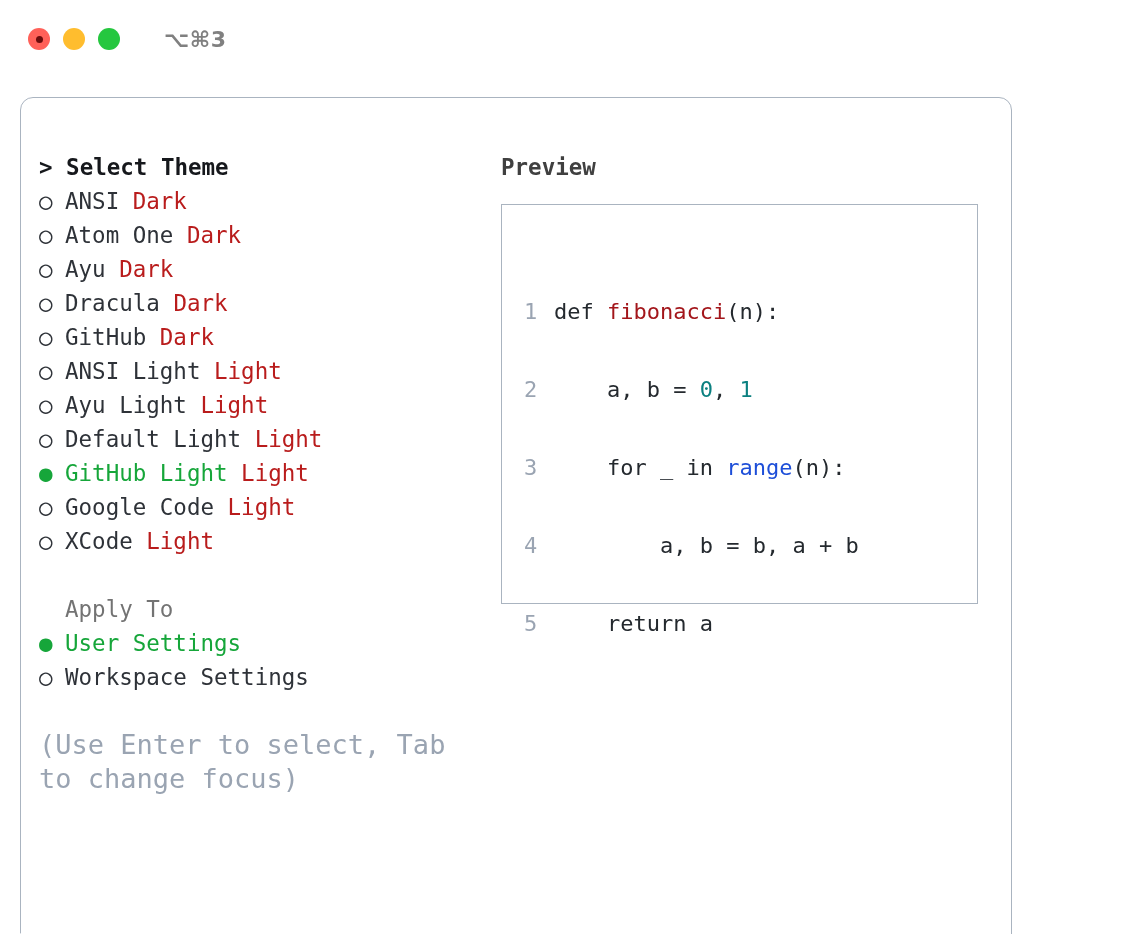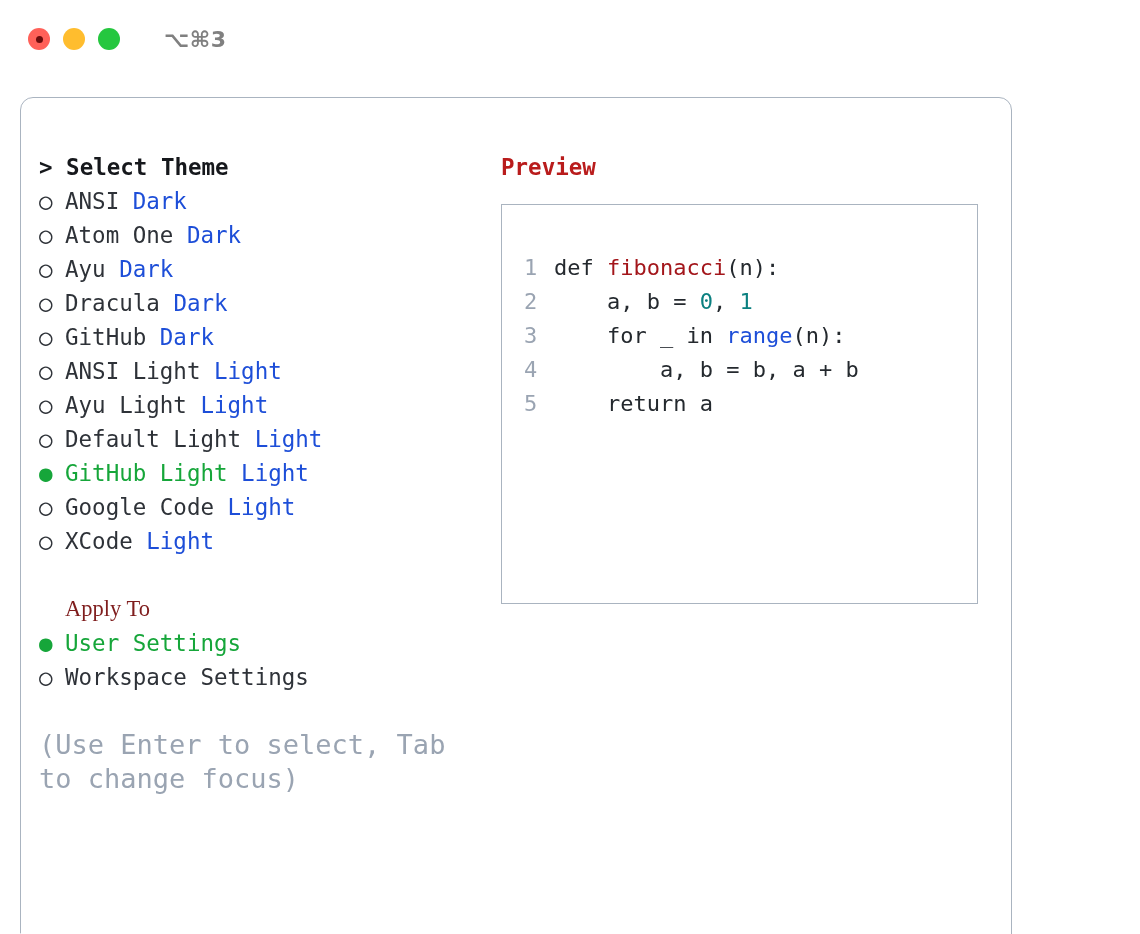--- a/index.html
+++ b/index.html
@@ -110,30 +110,29 @@
   }
   .bullet {
     display: inline-block;
     width: 26px;
     color: #2e3238;
   }
   .opt-row.selected .bullet,
   .opt-row.selected .opt-label { color: #16a63a; }
   .opt-label { color: #2e3238; }
   .opt-tag {
-    color: #1d4ed8;
+    color: #b91c1c;
   }
 
   .apply-head {
     font-size: 22.5px;
     line-height: 34px;
-    color: #7f1d1d;
+    color: #737373;
     white-space: pre;
     padding-left: 26px;
-    font-family: Liberation Serif, serif;
   }
 
   .spacer-row { height: 34px; }
 
   .hint {
     font-size: 27px;
     line-height: 34px;
     color: #9aa4b2;
     width: 412px;
     white-space: pre-wrap;
@@ -143,40 +142,41 @@
   
   .right-col {
     position: absolute;
     left: 480px;
     top: 52px;
     width: 490px;
   }
   .preview-head {
     font-size: 22.5px;
     font-weight: bold;
-    color: #b91c1c;
+    color: #404040;
     line-height: 34px;
     white-space: pre;
   }
 
   .preview-box {
     margin-top: 20px;
     width: 477px;
     height: 400px;
     border: 1.6px solid #aab4c0;
     box-sizing: border-box;
     background: #ffffff;
     padding: 46px 0 0 22px;
   }
 
   .code-line {
     font-size: 22px;
     line-height: 34px;
     white-space: pre;
     color: #24292e;
+    margin-top: 44px;
   }
   .lineno {
     display: inline-block;
     width: 30px;
     color: #9aa4b2;
   }
   .tok-fn   { color: #a3161b; }
   .tok-num  { color: #0b8080; }
   .tok-call { color: #1d4ed8; }
   .tok-plain{ color: #24292e; }

